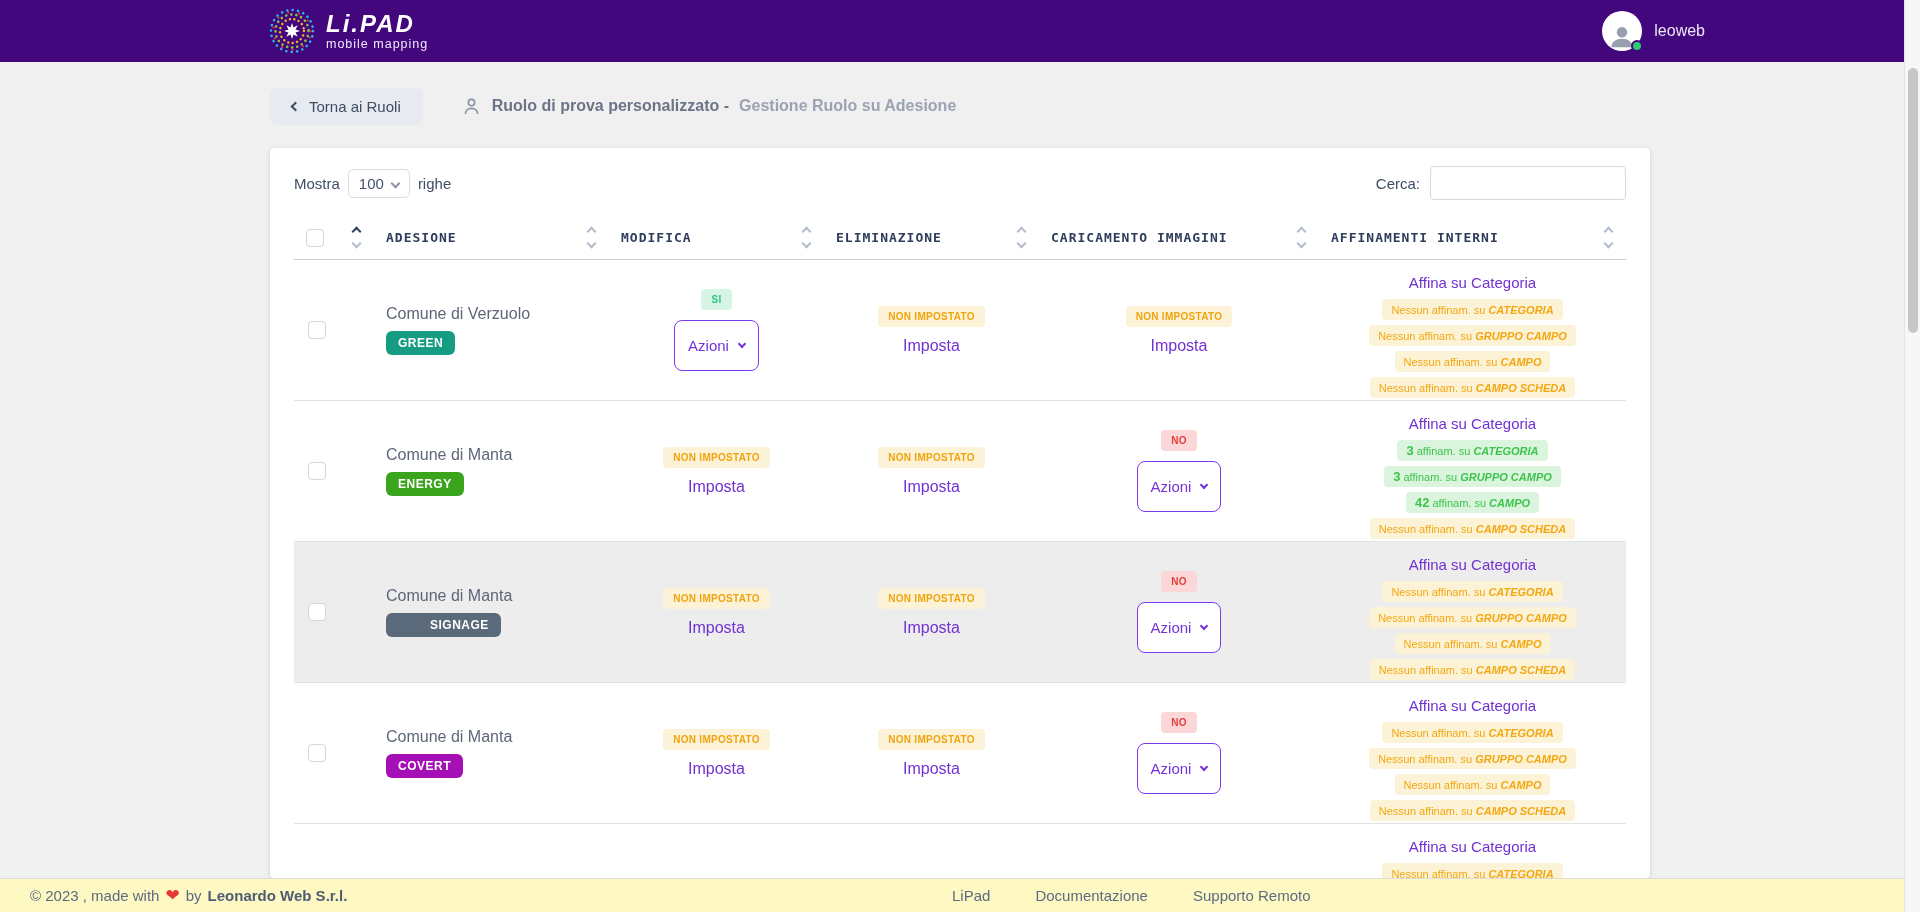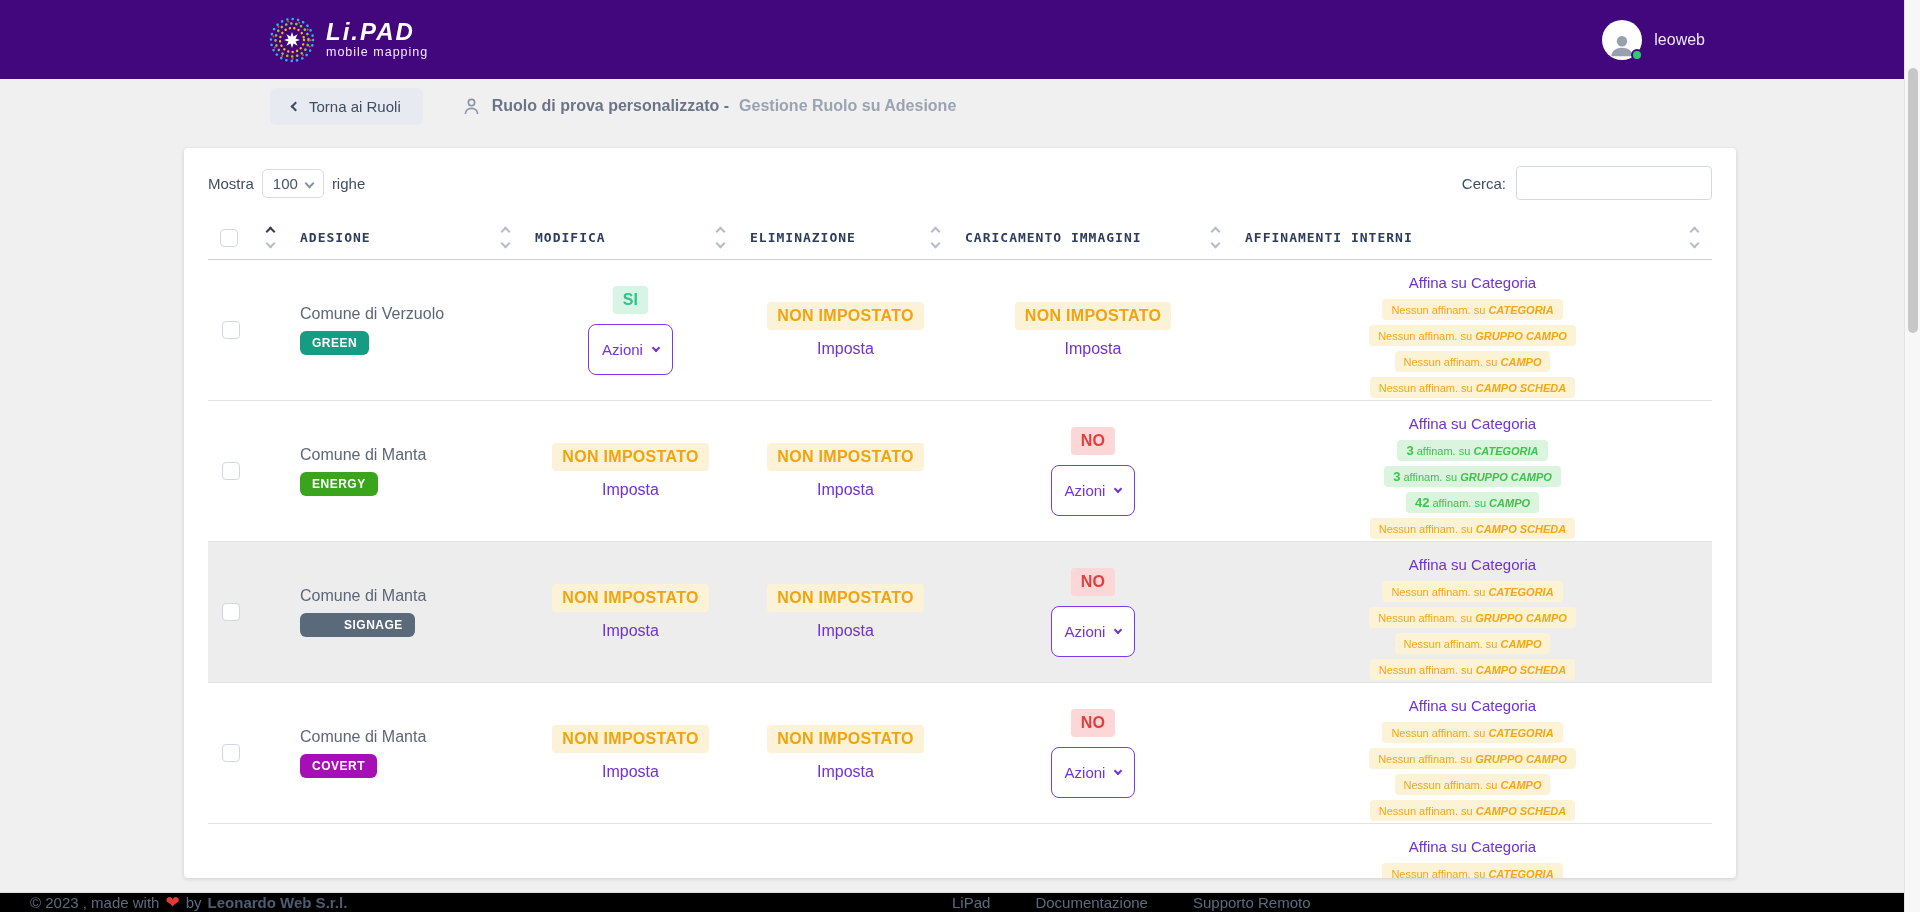--- a/index.html
+++ b/index.html
@@ -1,20 +1,20 @@
 <!DOCTYPE html>
 <html><head>
 <meta charset="utf-8">
 <style>
   * { margin:0; padding:0; box-sizing:border-box; }
   html,body { width:1920px; height:912px; overflow:hidden; background:#f0f0f0;
               font-family:"Liberation Sans", sans-serif; }
 
   
-  .topbar { position:fixed; top:0; left:0; width:1920px; height:79px; background:#42077d;
+  .topbar { position:fixed; top:0; left:0; width:1920px; height:62px; background:#42077d;
             display:flex; align-items:center; justify-content:space-between; z-index:40; }
   .logo-wrap { display:flex; align-items:center; gap:10px; margin-left:268px; }
   .logo-text { color:#fff; line-height:1; }
   .logo-title { font-size:24px; font-weight:bold; letter-spacing:2px; font-style:italic; }
   .logo-sub { font-size:12.5px; letter-spacing:1px; margin-top:2px; color:#f1eaff; }
   .user-wrap { display:flex; align-items:center; gap:12px; margin-right:215px; }
   .avatar { position:relative; width:40px; height:40px; background:#fff; border-radius:50%;
             display:flex; align-items:flex-end; justify-content:center; overflow:visible; }
   .avatar svg { width:30px; height:30px; }
   .status-dot { position:absolute; right:-1px; bottom:-1px; width:12px; height:12px;
@@ -31,21 +31,21 @@
   .page-wrap { padding-top:62px; }
   .title-row { width:1380px; margin:24px auto 22px; display:flex; align-items:center; gap:38px; height:40px; }
   .back-btn { background:#e7eaf1; border:none; border-radius:6px; padding:10px 22px;
               color:#3f4c61; font-size:15px; display:flex; align-items:center; gap:10px; cursor:pointer;
               font-family:"Liberation Sans", sans-serif; }
   .page-title { display:flex; align-items:center; gap:10px; font-size:16px; font-weight:bold; }
   .pt-strong { color:#6b7487; }
   .pt-light { color:#9ba3b3; }
 
   
-  .card { width:1552px; height:730px; margin:0 auto; background:#fff; border-radius:4px;
+  .card { width:1380px; height:730px; margin:0 auto; background:#fff; border-radius:4px;
           box-shadow:0 1px 4px rgba(0,0,0,.14); padding:18px 24px 0; overflow:hidden; position:relative; }
 
   .controls { height:34px; display:flex; align-items:center; justify-content:space-between;
               margin-bottom:16px; color:#3f4d63; font-size:15px; }
   .show-group { display:flex; align-items:center; gap:8px; }
   .page-size { display:flex; align-items:center; gap:8px; border:1px solid #d9dce3; border-radius:5px;
                padding:5px 10px; color:#45546b; cursor:pointer; background:#fff; }
   .search-group { display:flex; align-items:center; gap:10px; }
   .search-input { width:196px; height:34px; border:1px solid #d4d8e0; border-radius:4px;
                   padding:0 8px; font-size:15px; font-family:"Liberation Sans", sans-serif; }
@@ -68,40 +68,40 @@
 
   .trow { min-height:139px; border-bottom:1px solid #e2e2e2; }
   .trow.shaded { background:#ededed; }
   .td { display:flex; flex-direction:column; justify-content:center; }
   .td-check { align-items:flex-start; padding-left:14px; }
   .td-adesione { align-items:flex-start; padding-left:12px; }
   .muni { font-size:16px; color:#5d6677; margin-bottom:8px; }
   .tag { color:#fff; font-size:12px; font-weight:bold; letter-spacing:.5px;
          padding:5px 12px; border-radius:6px; }
   .td-status { align-items:center; gap:10px; }
-  .status { font-size:16px; font-weight:bold; letter-spacing:.3px; padding:5px 10px; border-radius:4px; }
+  .status { font-size:10px; font-weight:bold; letter-spacing:.3px; padding:5px 10px; border-radius:4px; }
   .s-green { background:#d7f5e5; color:#30c48b; }
   .s-amber { background:#fcf2d7; color:#f0a40e; }
   .s-red   { background:#fbd7d7; color:#e33e3e; }
   .imposta { font-size:16px; color:#7132d2; cursor:pointer; text-decoration:none; }
   .azioni { display:flex; align-items:center; gap:10px; border:1.6px solid #7b3aed; border-radius:8px;
             padding:16px 13px; color:#7434d8; font-size:15px; cursor:pointer; background:#fff; }
   .azioni .chv { width:6px; height:6px; margin-top:-3px; }
 
   .td-aff { justify-content:flex-start; align-items:center; padding-top:14px; }
   .affina { font-size:15px; color:#7132d2; cursor:pointer; text-decoration:none; margin-bottom:5px; }
   .aff-badges { display:flex; flex-direction:column; align-items:center; }
   .affb { font-size:11px; padding:3px 9px; border-radius:4px; margin:2.5px 0; white-space:nowrap; }
   .affb .lead { font-size:13px; font-weight:bold; }
   .affb .target { font-weight:bold; font-style:italic; }
   .a-amber { background:#fcf3d7; color:#f3a712; }
   .a-green { background:#dbf4dd; color:#3dc44d; }
 
   
-  .footer { position:fixed; left:0; bottom:0; width:1920px; height:20px; background:#000000;
+  .footer { position:fixed; left:0; bottom:0; width:1920px; height:34px; background:#fef9c3;
             border-top:1px solid #dcdcdc; display:flex; align-items:center; z-index:50;
             font-size:15px; color:#5c6b82; }
   .foot-left { margin-left:30px; display:flex; align-items:center; gap:6px; }
   .heart { color:#e53935; font-size:17px; }
   .foot-company { font-weight:bold; color:#4e5d74; }
   .foot-links { position:absolute; left:calc(50% - 8px); display:flex; gap:45px; }
   .foot-link { cursor:pointer; color:#5c6b82; text-decoration:none; }
 </style>
 </head>
 <body>

